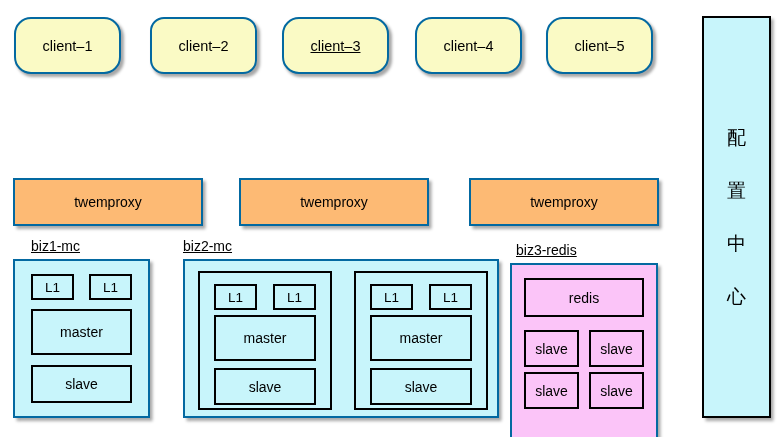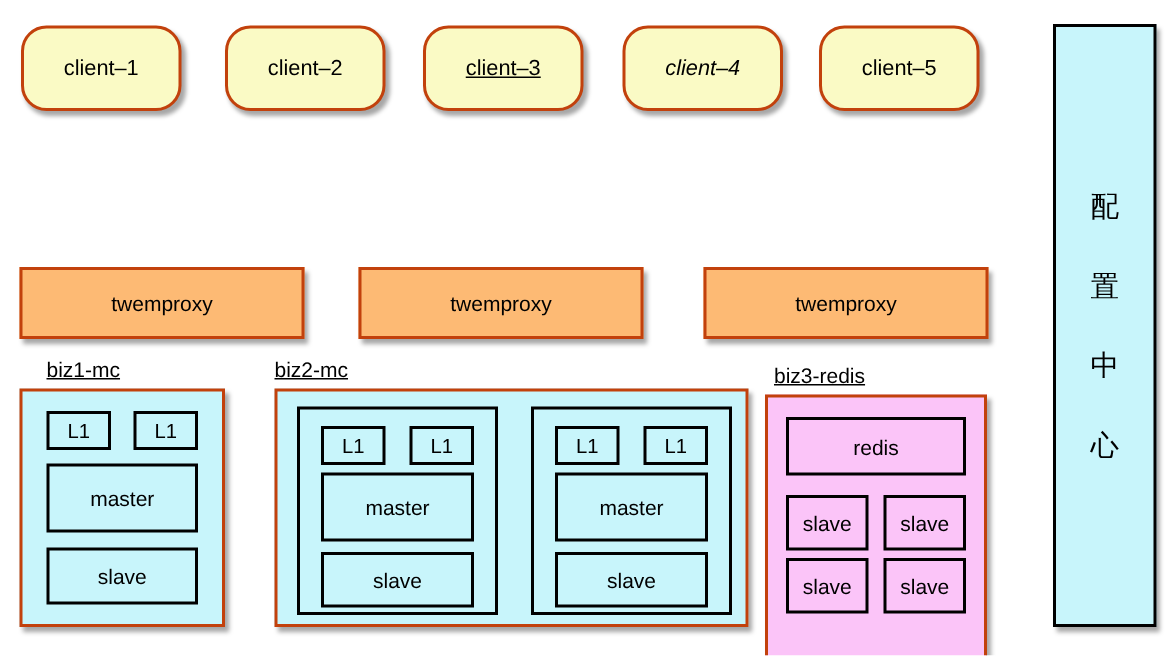--- a/index.html
+++ b/index.html
@@ -2,21 +2,21 @@
 <html><head>
 <meta charset="utf-8">
 <style>
   html,body { margin:0; padding:0; background:#ffffff; }
   .canvas {
     position:relative; width:784px; height:437px; background:#ffffff;
     font-family:"Liberation Sans", sans-serif; color:#000; overflow:hidden;
   }
   .box {
     position:absolute; box-sizing:border-box;
-    border:2px solid #c2410c;
+    border:2px solid #0369a1;
     display:flex; align-items:center; justify-content:center;
     font-size:14px;
   }
   .shadow { box-shadow:2.5px 3px 3px rgba(0,0,0,0.35); }
   .fill-yellow { background:#FAFAC5; }
   .fill-cyan   { background:#C8F5FB; }
   .fill-green  { background:#fdba74; }
   .fill-pink   { background:#FBC4F8; }
   .client { border-radius:17px; font-size:14.5px; }
   .group-label {
@@ -41,27 +41,27 @@
   }
 </style>
 </head>
 <body>
 
 <div class="canvas">
 
   <div class="box shadow fill-yellow client" style="left:14px;  top:17px; width:107px; height:57px;">
     <span>client–1</span>
   </div>
-  <div class="box shadow fill-yellow client" style="left:150px; top:17px; width:107px; height:57px;">
+  <div class="box shadow fill-yellow client" style="left:150px; top:17px; width:107px; height:57px;border-radius:14px;">
     <span>client–2</span>
   </div>
   <div class="box shadow fill-yellow client" style="left:282px; top:17px; width:107px; height:57px;text-decoration:underline;">
     <span>client–3</span>
   </div>
-  <div class="box shadow fill-yellow client" style="left:415px; top:17px; width:107px; height:57px;font-style:italic;">
+  <div class="box shadow fill-yellow client" style="left:415px; top:17px; width:107px; height:57px;">
     <span>client–4</span>
   </div>
   <div class="box shadow fill-yellow client" style="left:546px; top:17px; width:107px; height:57px;">
     <span>client–5</span>
   </div>
 
 
   <div class="box shadow fill-green" style="left:13px;  top:178px; width:190px; height:48px;">
     <span>twemproxy</span>
   </div>

